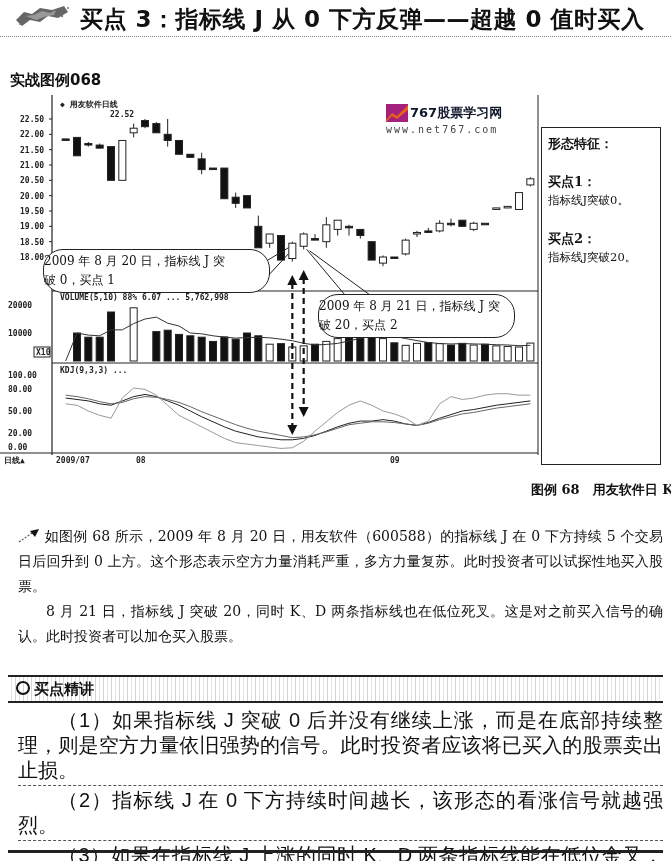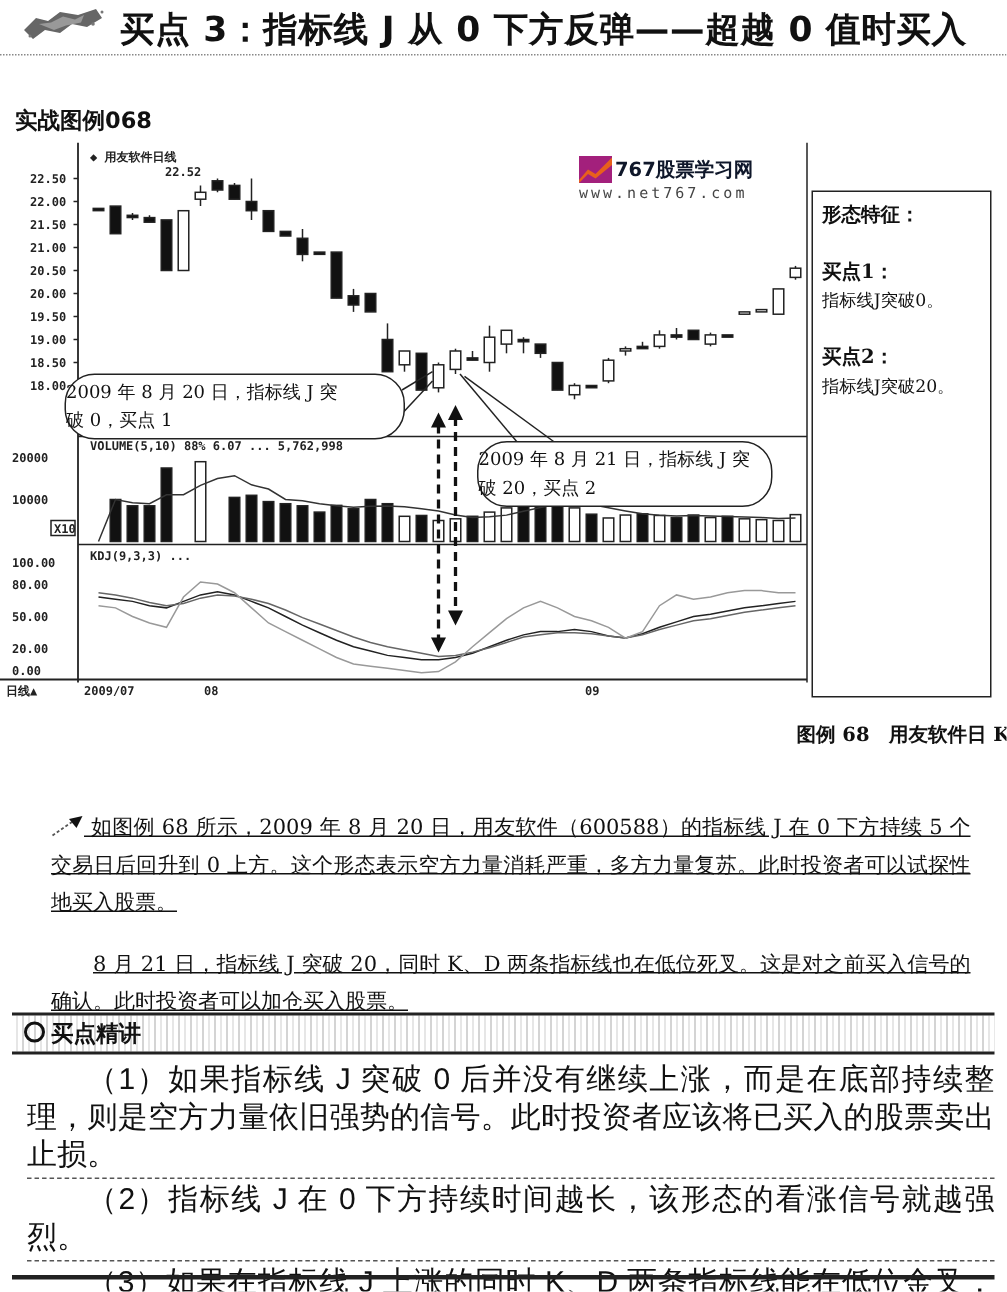--- a/index.html
+++ b/index.html
@@ -14,21 +14,21 @@
   .axis-lbl { font-family:"DejaVu Sans Mono", monospace; font-size:8px; fill:#222; font-weight:bold; }
   .callout { position:absolute; background:#fff; border:1.5px solid #222; border-radius:20px; font-family:"DejaVu Serif", serif; font-size:12px; line-height:19px; padding:2px 0; }
   .side-box { position:absolute; left:541px; top:99px; width:120px; height:338px; border:1.5px solid #222; box-sizing:border-box; padding:6px 6px; font-family:"DejaVu Serif", serif; font-size:11.5px; line-height:19px;margin-top:28px; }
   .side-box .t { font-weight:bold; font-size:13px; }
   .side-box p { margin:0; }
   .watermark { position:absolute; left:386px; top:104px; }
   .wm-title { position:absolute; left:24px; top:0; font-size:13px; color:#0f172a; font-weight:bold; white-space:nowrap; }
   .wm-url { position:absolute; left:0; top:20px; font-family:"DejaVu Sans Mono", monospace; font-size:10px; color:#444; letter-spacing:2px; white-space:nowrap; }
   .caption { position:absolute; left:0; width:671px; top:481px; text-align:right; font-family:"DejaVu Serif", serif; font-weight:bold; font-size:13px;margin-left:20px; }
   .body-text { position:absolute; left:18px; top:524px; width:645px; font-family:"DejaVu Serif", serif; font-size:14px; line-height:25px; }
-  .body-text p { margin:16px; text-indent:2em; text-align:justify;text-decoration:underline; }
+  .body-text p { margin:0; text-indent:2em; text-align:justify; }
   .body-text p.first { text-indent:0; }
   .arrow-icon { display:inline-block; width:22px; height:14px; vertical-align:-2px; }
   .sec-bar { position:absolute; left:8px; top:675px; width:655px; height:28px; background:repeating-linear-gradient(90deg,#fff 0 3px,#e6e6e6 3px 4px,#fff 4px 7px,#d4d4d4 7px 8px); border-top:2px solid #222; border-bottom:2px solid #222; box-sizing:border-box; }
   .sec-bar .sec-title { position:absolute; left:8px; top:3px; font-size:15px; font-weight:bold; }
   .tips { position:absolute; left:18px; top:706px; width:645px; font-family:Liberation Sans, sans-serif; font-size:20px; line-height:25px; }
   .tip { text-align:justify; border-bottom:1px dashed #555; padding:2px 0 2px 0; }
   .tip span { display:block; text-indent:2em; }
   .tip:last-child { border-bottom:none; }
   .bottom-rule { position:absolute; left:8px; top:850px; width:655px; border-top:3px solid #222; }
 </style>

